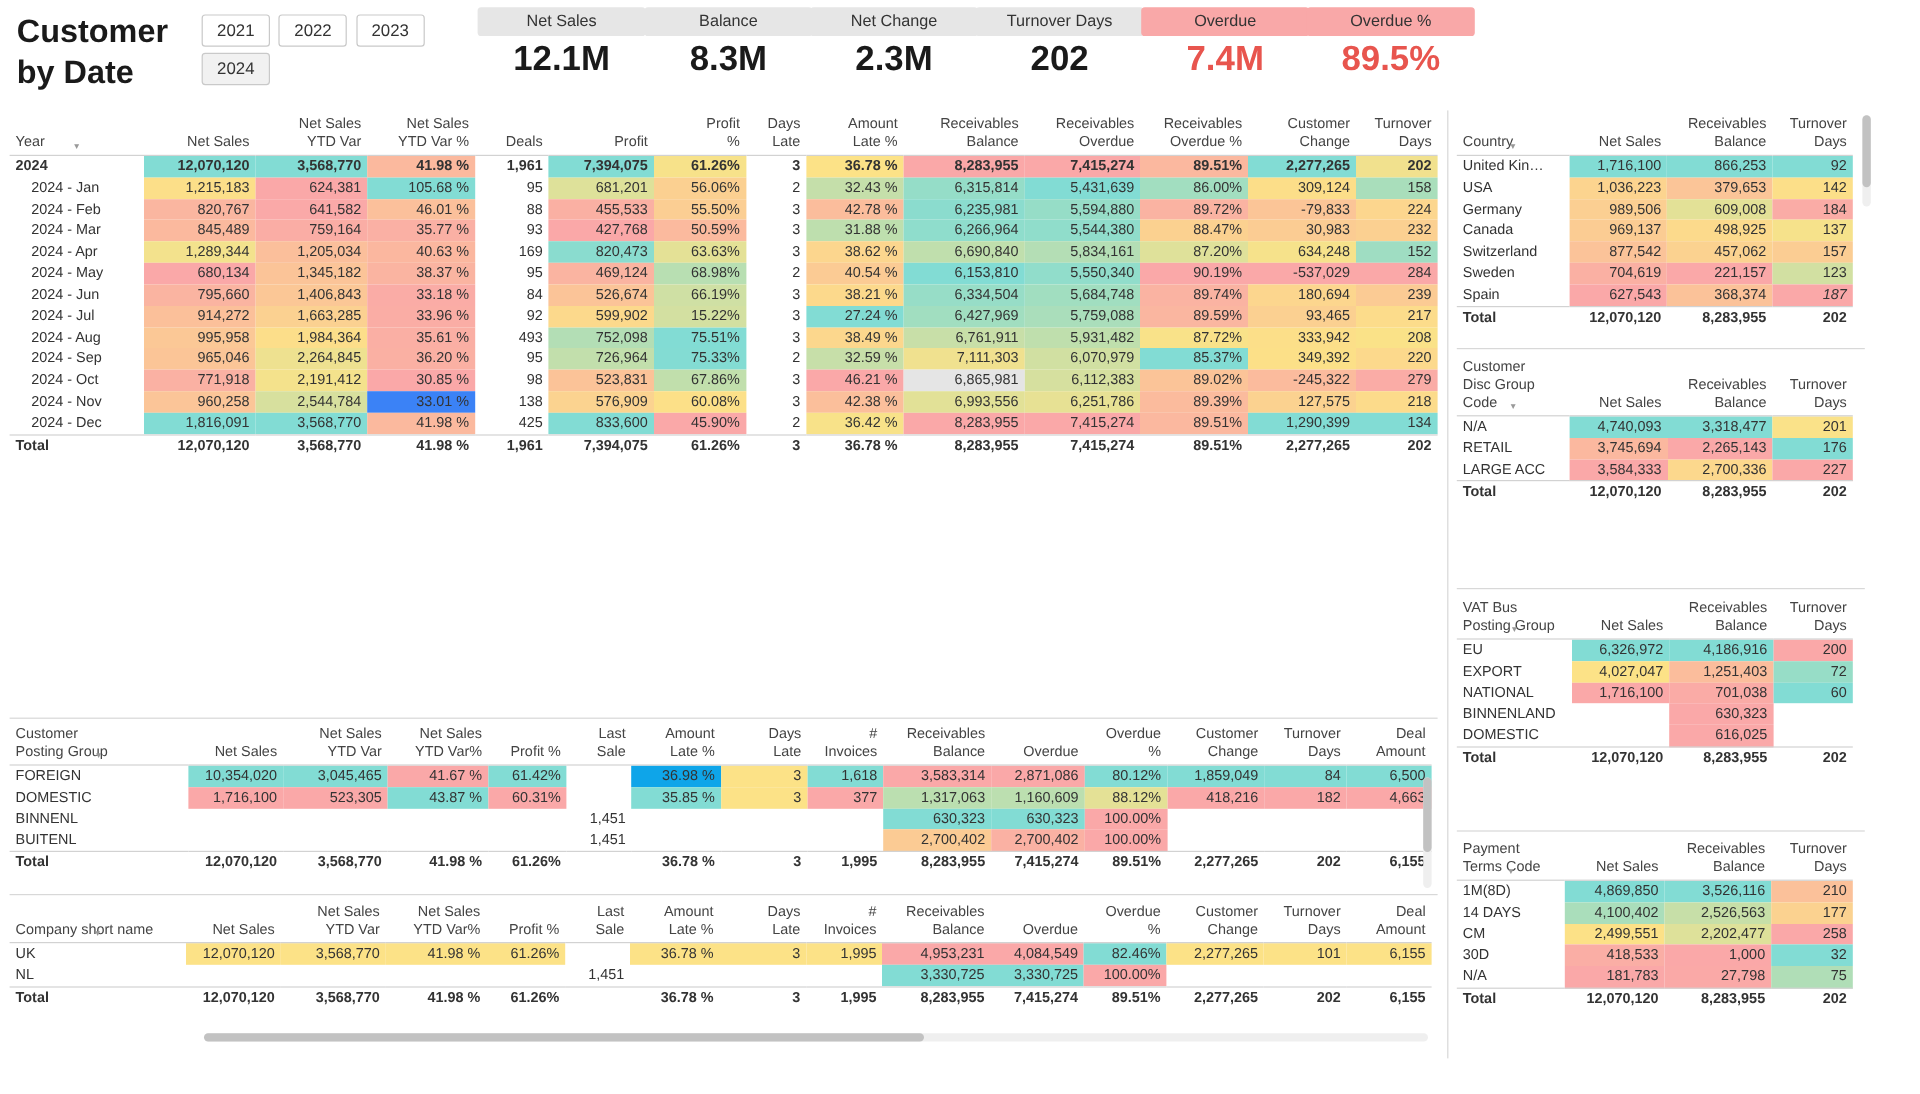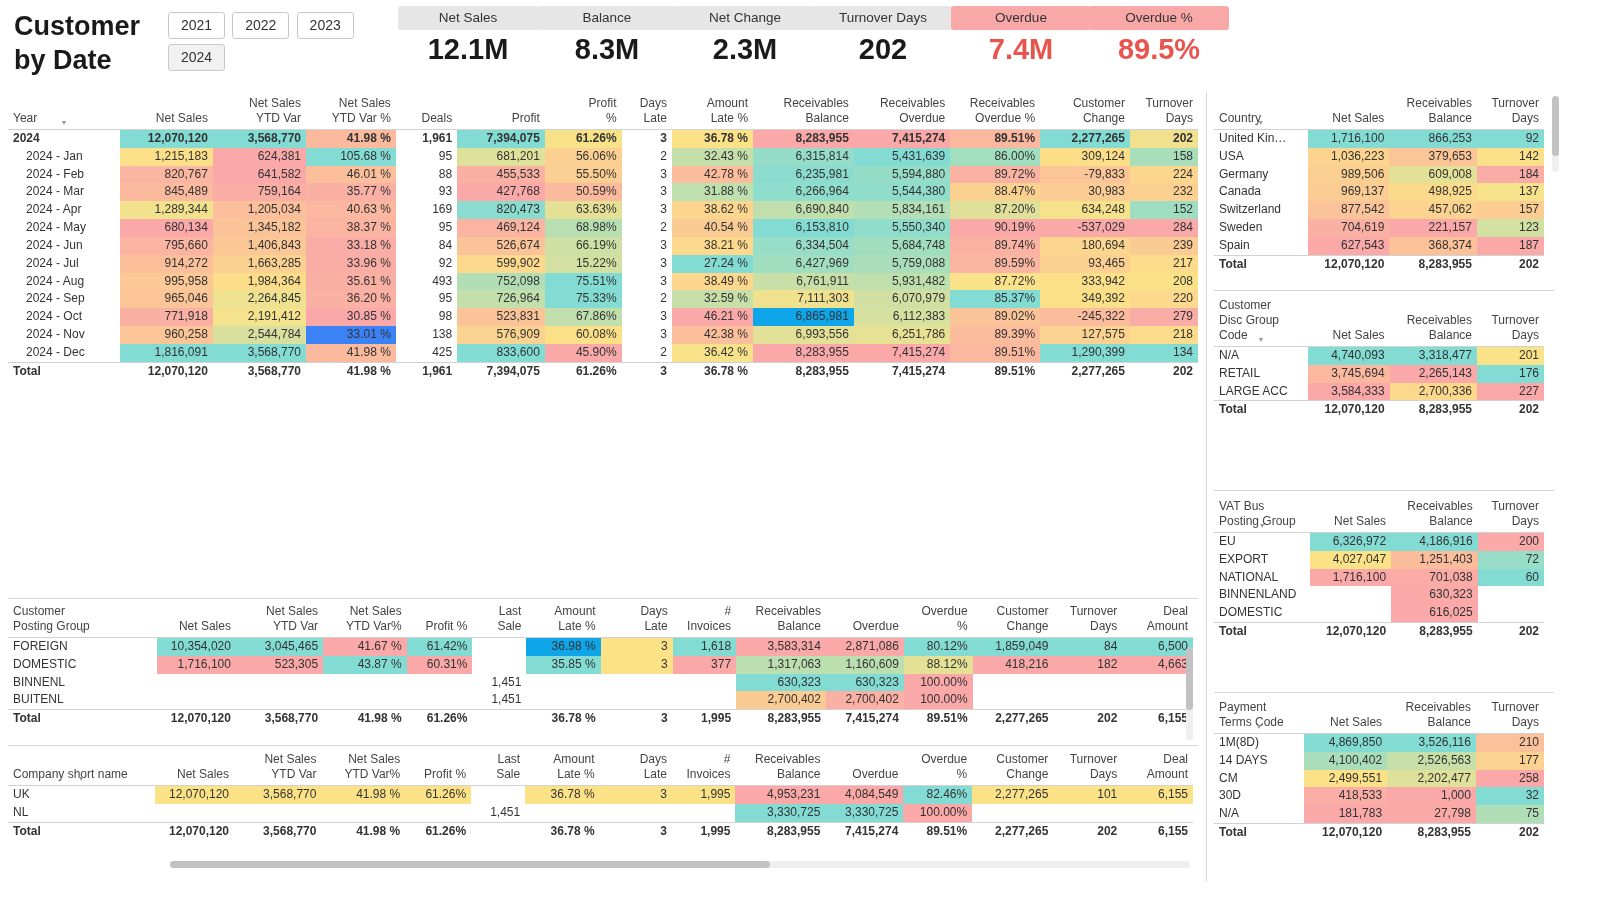--- a/index.html
+++ b/index.html
@@ -297,21 +297,21 @@
           <tr>
             <td class="l indent">2024 - Oct</td>
             <td style="background: rgb(250, 177, 163);">771,918</td>
             <td style="background: rgb(244, 226, 140);">2,191,412</td>
             <td style="background: rgb(250, 168, 168);">30.85 %</td>
             <td>98</td>
             <td style="background: rgb(251, 195, 152);">523,831</td>
             <td style="background: rgb(193, 223, 172);">67.86%</td>
             <td>3</td>
             <td style="background: rgb(250, 168, 168);">46.21 %</td>
-            <td style="background: #0ea5e9; margin-left: 29px;">6,865,981</td>
+            <td style="background: #e5e5e5; margin-left: 29px;">6,865,981</td>
             <td style="background: rgb(214, 224, 159);">6,112,383</td>
             <td style="background: rgb(251, 196, 152);">89.02%</td>
             <td style="background: rgb(251, 187, 157);">-245,322</td>
             <td style="background: rgb(250, 172, 166);">279</td>
           </tr>
           <tr>
             <td class="l indent">2024 - Nov</td>
             <td style="background: rgb(251, 197, 152);">960,258</td>
             <td style="background: rgb(215, 224, 158);">2,544,784</td>
             <td style="background: #3b82f6;">33.01 %</td>
@@ -627,21 +627,21 @@
           <tr>
             <td class="l">Sweden</td>
             <td style="background: rgb(250, 176, 163);">704,619</td>
             <td style="background: rgb(250, 168, 168);">221,157</td>
             <td style="background: rgb(210, 224, 162);">123</td>
           </tr>
           <tr>
             <td class="l">Spain</td>
             <td style="background: rgb(250, 168, 168);">627,543</td>
             <td style="background: rgb(251, 194, 153);">368,374</td>
-            <td style="background: rgb(250, 168, 168);">187</td>
+            <td style="background: rgb(250, 168, 168); font-style: italic;">187</td>
           </tr>
           <tr class="tot">
             <td class="l">Total</td>
             <td>12,070,120</td>
             <td>8,283,955</td>
             <td>202</td>
           </tr>
         </tbody>
       </table>
     </div>

